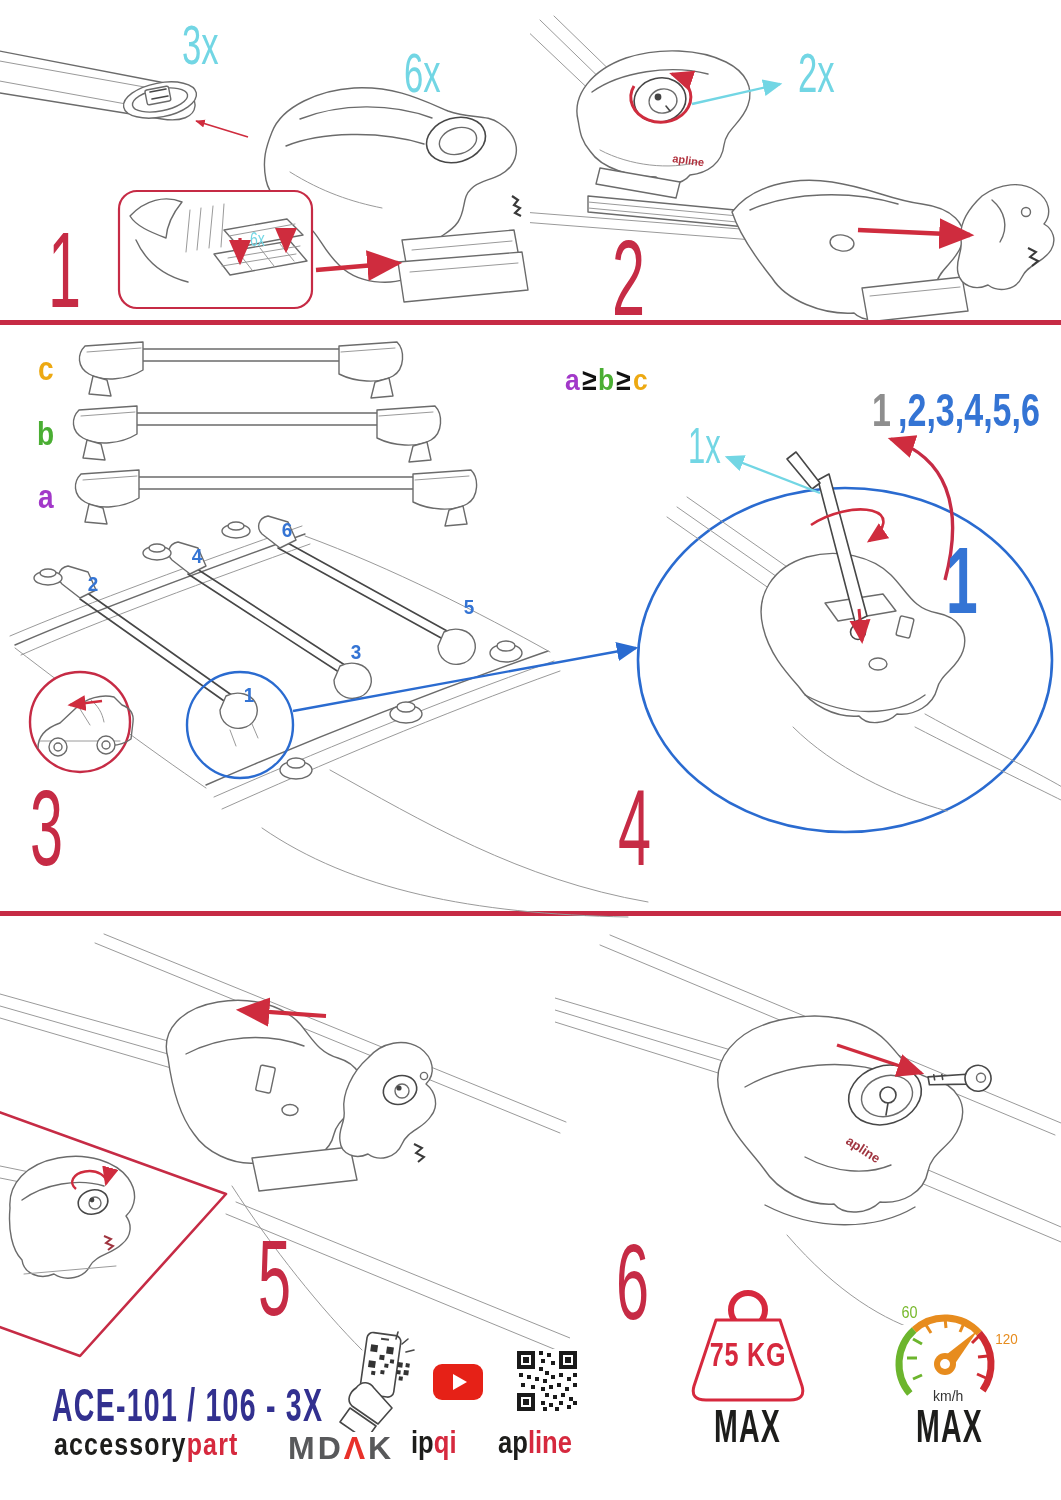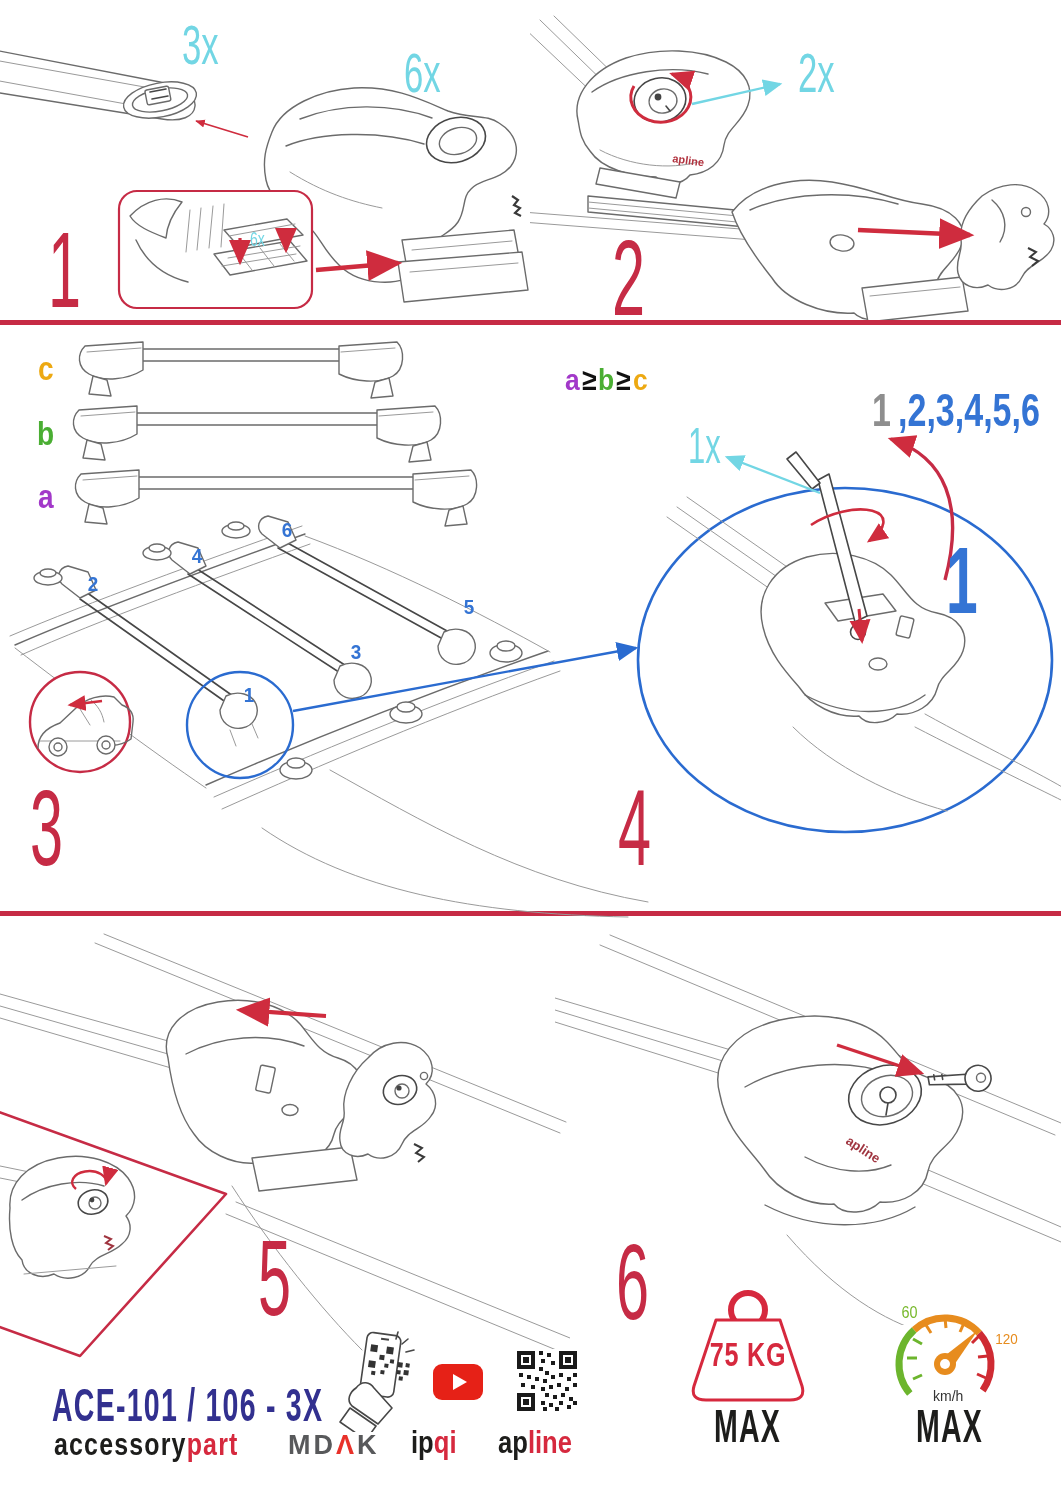--- a/index.html
+++ b/index.html
@@ -432,21 +432,21 @@
         <rect x="8" y="0" width="4" height="4"></rect>
       <rect x="0" y="8" width="4" height="4"></rect>
         <rect x="7" y="7" width="5" height="5"></rect>
       <rect x="3" y="14" width="4" height="4"></rect>
     </g>
     <path class="lnd" d="M66,14 l6,-5 M70,22 l8,-2 M60,9 l2,-7"></path>
     <path class="wfill2" d="M20,58 C26,50 34,52 38,58 L56,78 L42,94 L16,76 C10,70 14,62 20,58 Z"></path>
     <path class="wfill2" d="M14,78 L40,96 L30,110 L4,92 Z"></path>
   </svg>
 
-  <div class="abs ftxt" style="left:288px;top:1432px;font-size:27px;font-weight:700;letter-spacing:3px;display:flex">
+  <div class="abs ftxt" style="left:288px;top:1432px;font-size:32px;font-weight:700;letter-spacing:3px;display:flex">
     <span style="color:var(--mgray)">MD</span>
     <span style="color:#e8312a">Λ</span>
     <span style="color:var(--mgray)">K</span>
   </div>
 
   <svg class="abs" style="left:433px;top:1364px" width="50" height="36" viewBox="0 0 50 36">
     <rect x="0" y="0" width="50" height="36" rx="9" fill="#e62117"></rect>
     <path d="M20,10 L34,18 L20,26 Z" fill="#fff"></path>
   </svg>
 

